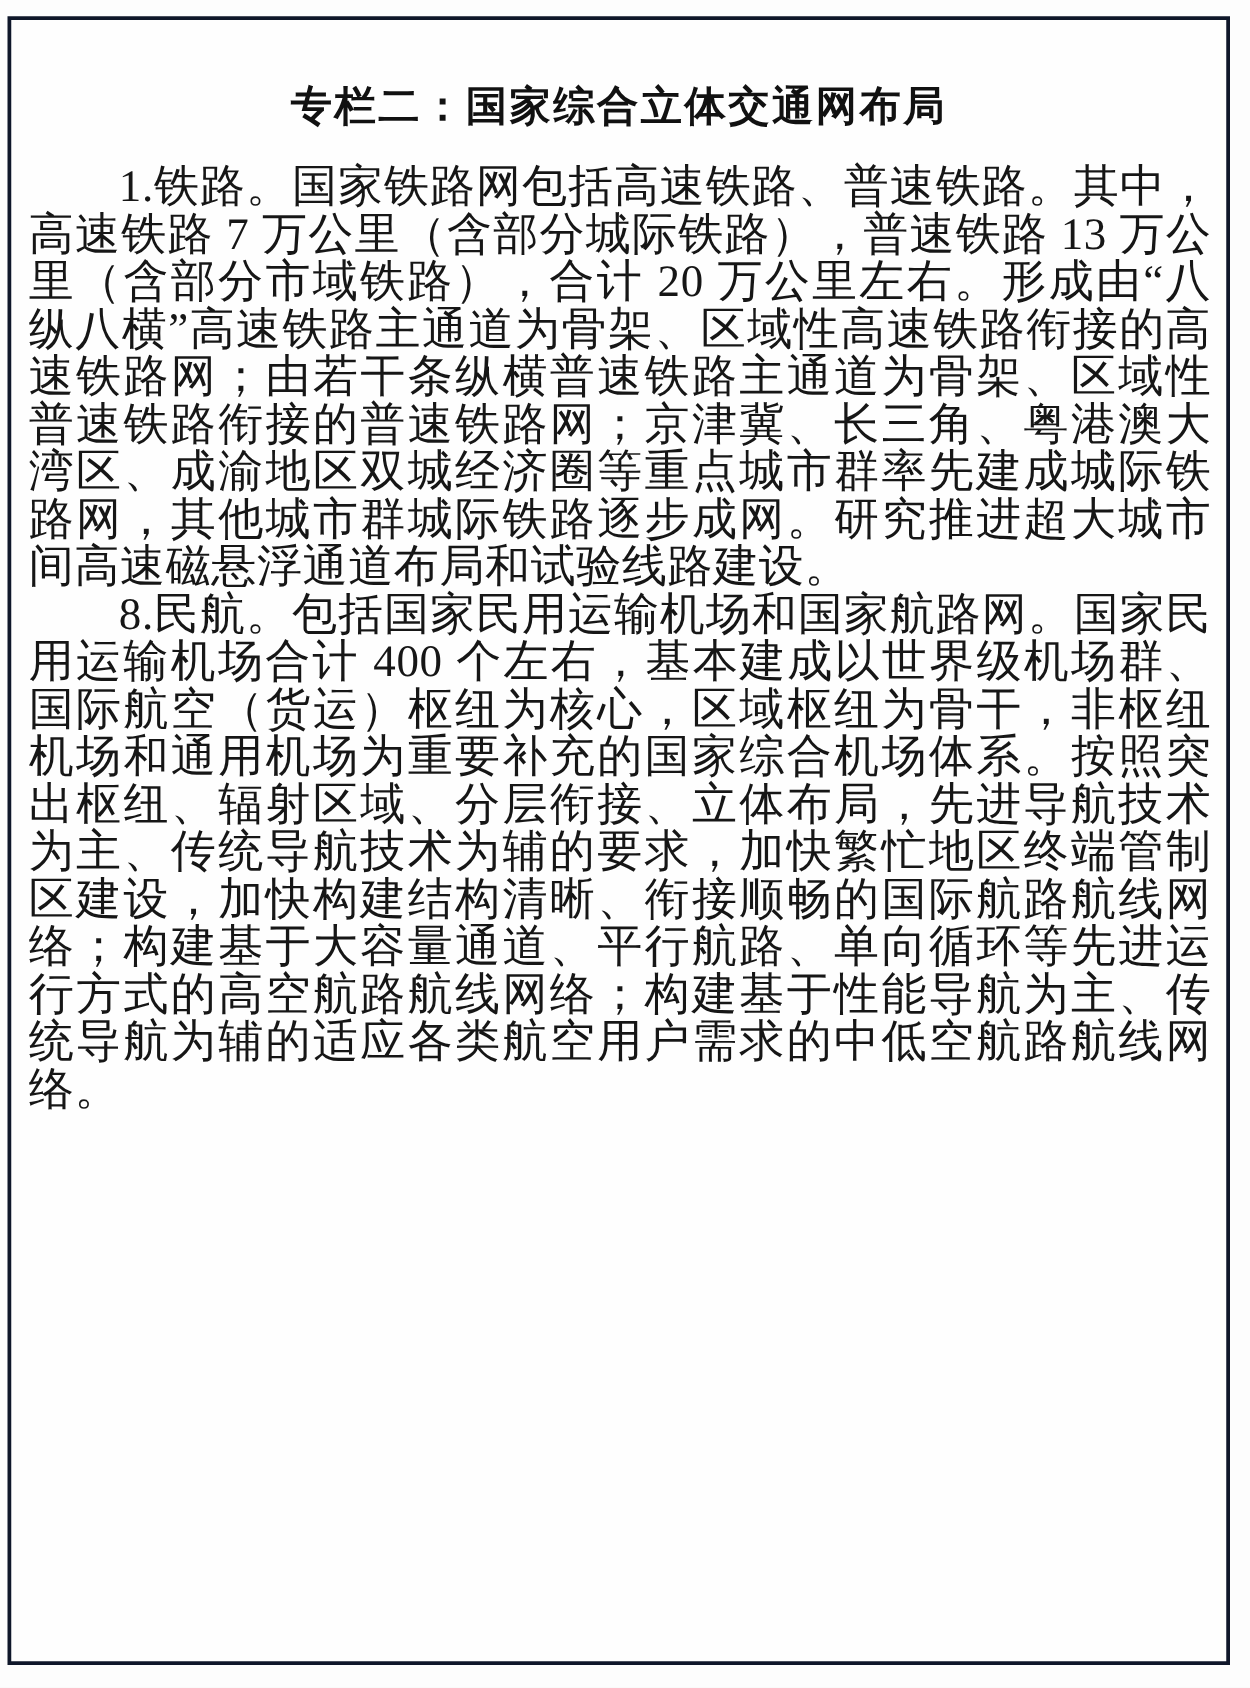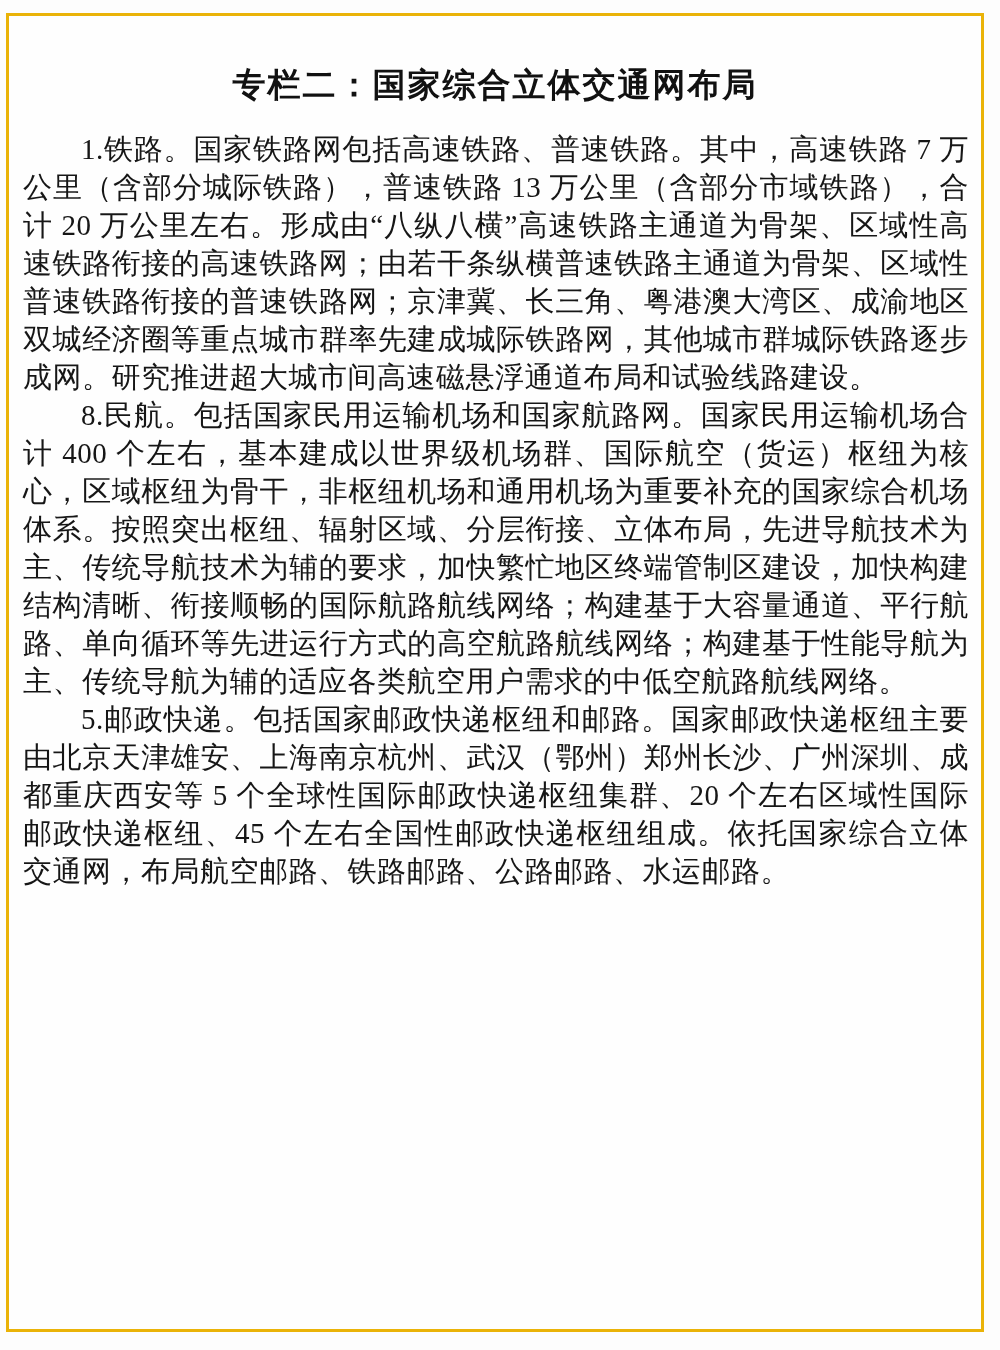--- a/index.html
+++ b/index.html
@@ -14,54 +14,53 @@
     background: #fdfdfd;
     overflow: hidden;
     font-family: "Liberation Serif", "DejaVu Serif", serif;
   }
   .frame {
     position: absolute;
     left: 6px;
     top: 13px;
     width: 972px;
     height: 1313px;
-    border: 3px solid #eab308;
+    border: 3px solid #0f172a;
     background: #fefefe;
     box-sizing: content-box;
   }
   .title {
     margin: 51px 0 0 0;
     text-align: center;
     font-family: "Liberation Sans", "DejaVu Sans", sans-serif;
     font-weight: 700;
     font-size: 33px;
     letter-spacing: 2px;
     color: #111111;
     line-height: 36px;
   }
   .content {
     margin: 27px 12px 0 14px;
     color: #161616;
-    font-size: 29px;
+    font-size: 36px;
     line-height: 38px;
     text-align: justify;
     text-justify: inter-ideograph;
     letter-spacing: 0.5px;
   }
   .content p {
     margin: 0;
     padding: 0;
     text-indent: 2em;
   }
 </style>
 </head>
 <body>
 
 <div class="page">
   <div class="frame">
     <h1 class="title">专栏二：国家综合立体交通网布局</h1>
     <div class="content">
       <p>1.铁路。国家铁路网包括高速铁路、普速铁路。其中，高速铁路 7 万公里（含部分城际铁路），普速铁路 13 万公里（含部分市域铁路），合计 20 万公里左右。形成由“八纵八横”高速铁路主通道为骨架、区域性高速铁路衔接的高速铁路网；由若干条纵横普速铁路主通道为骨架、区域性普速铁路衔接的普速铁路网；京津冀、长三角、粤港澳大湾区、成渝地区双城经济圈等重点城市群率先建成城际铁路网，其他城市群城际铁路逐步成网。研究推进超大城市间高速磁悬浮通道布局和试验线路建设。</p>
       <p>8.民航。包括国家民用运输机场和国家航路网。国家民用运输机场合计 400 个左右，基本建成以世界级机场群、国际航空（货运）枢纽为核心，区域枢纽为骨干，非枢纽机场和通用机场为重要补充的国家综合机场体系。按照突出枢纽、辐射区域、分层衔接、立体布局，先进导航技术为主、传统导航技术为辅的要求，加快繁忙地区终端管制区建设，加快构建结构清晰、衔接顺畅的国际航路航线网络；构建基于大容量通道、平行航路、单向循环等先进运行方式的高空航路航线网络；构建基于性能导航为主、传统导航为辅的适应各类航空用户需求的中低空航路航线网络。</p>
-      <p>5.邮政快递。包括国家邮政快递枢纽和邮路。国家邮政快递枢纽主要由北京天津雄安、上海南京杭州、武汉（鄂州）郑州长沙、广州深圳、成都重庆西安等 5 个全球性国际邮政快递枢纽集群、20 个左右区域性国际邮政快递枢纽、45 个左右全国性邮政快递枢纽组成。依托国家综合立体交通网，布局航空邮路、铁路邮路、公路邮路、水运邮路。</p>
     </div>
   </div>
 </div>
 
 </body></html>

